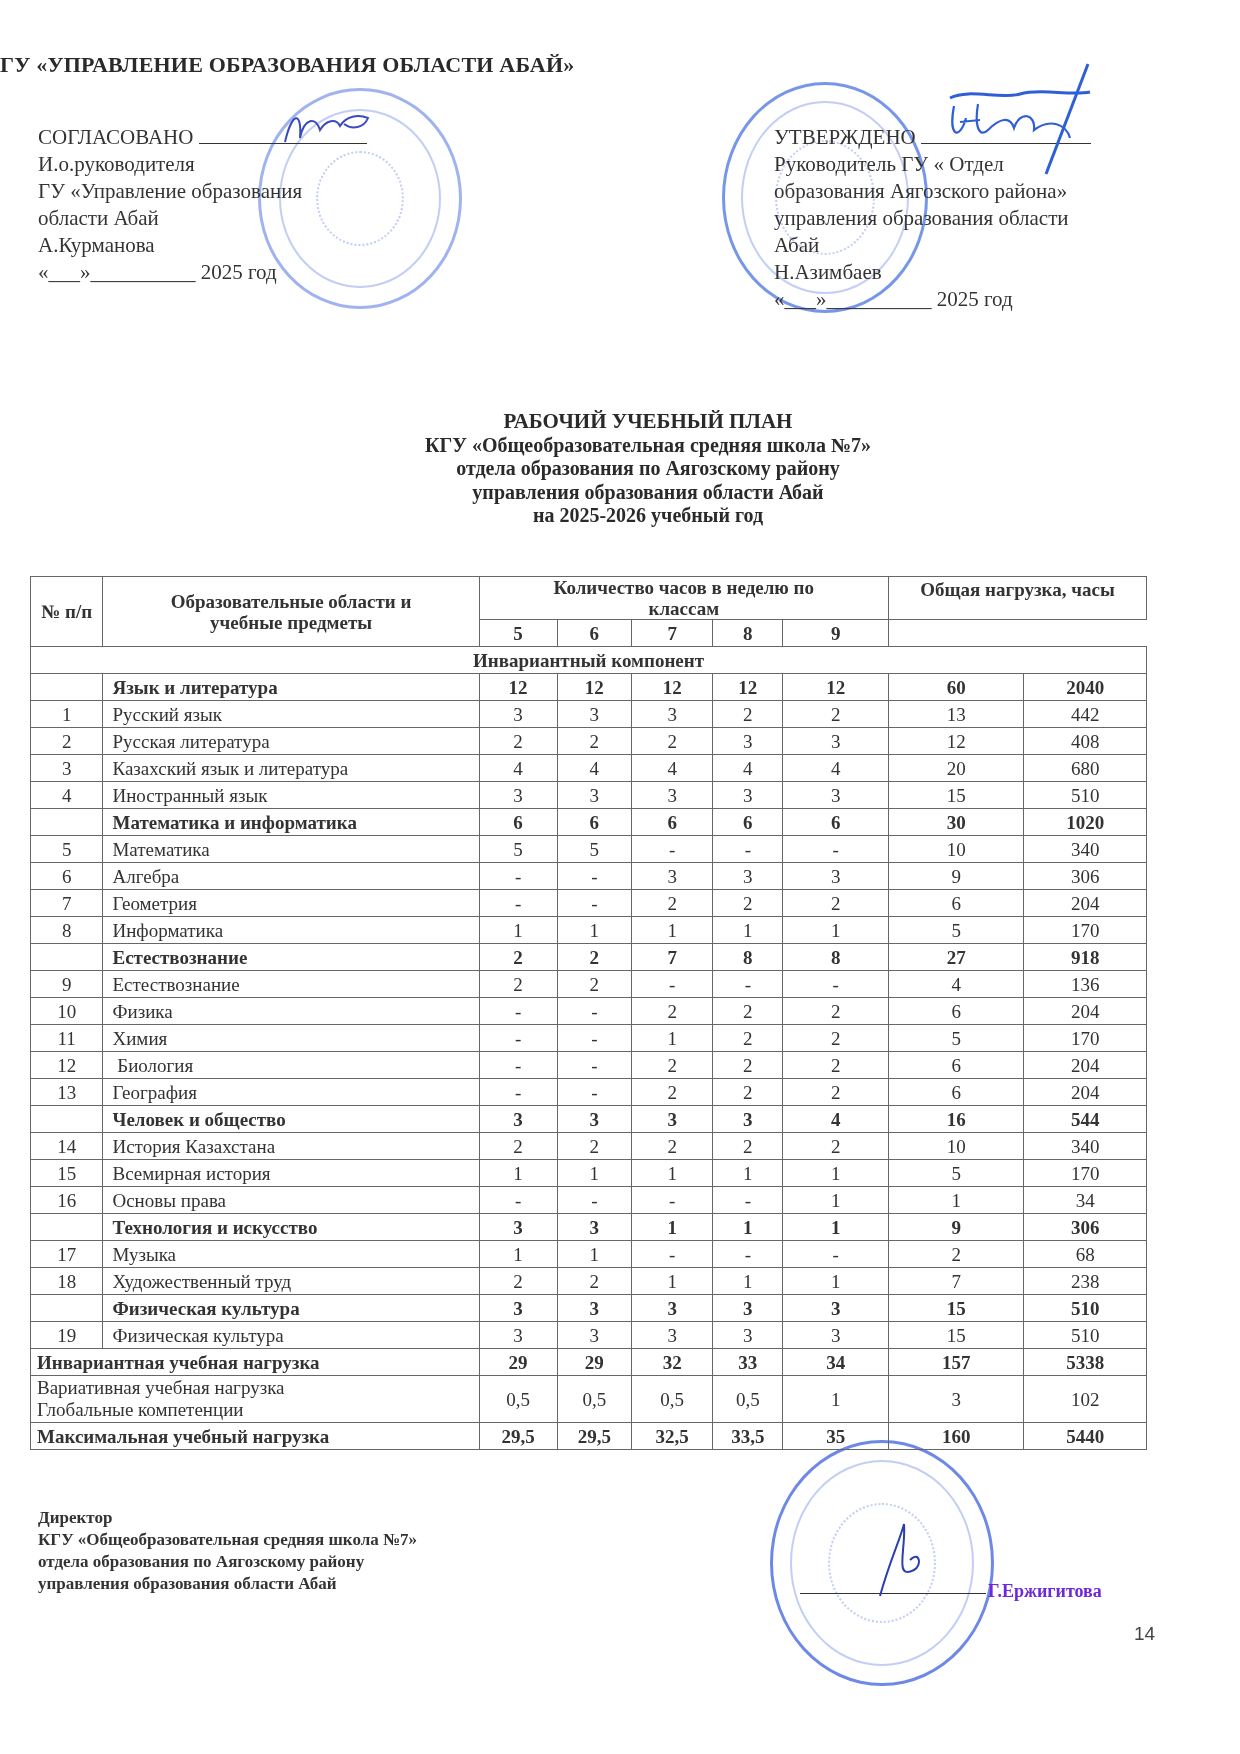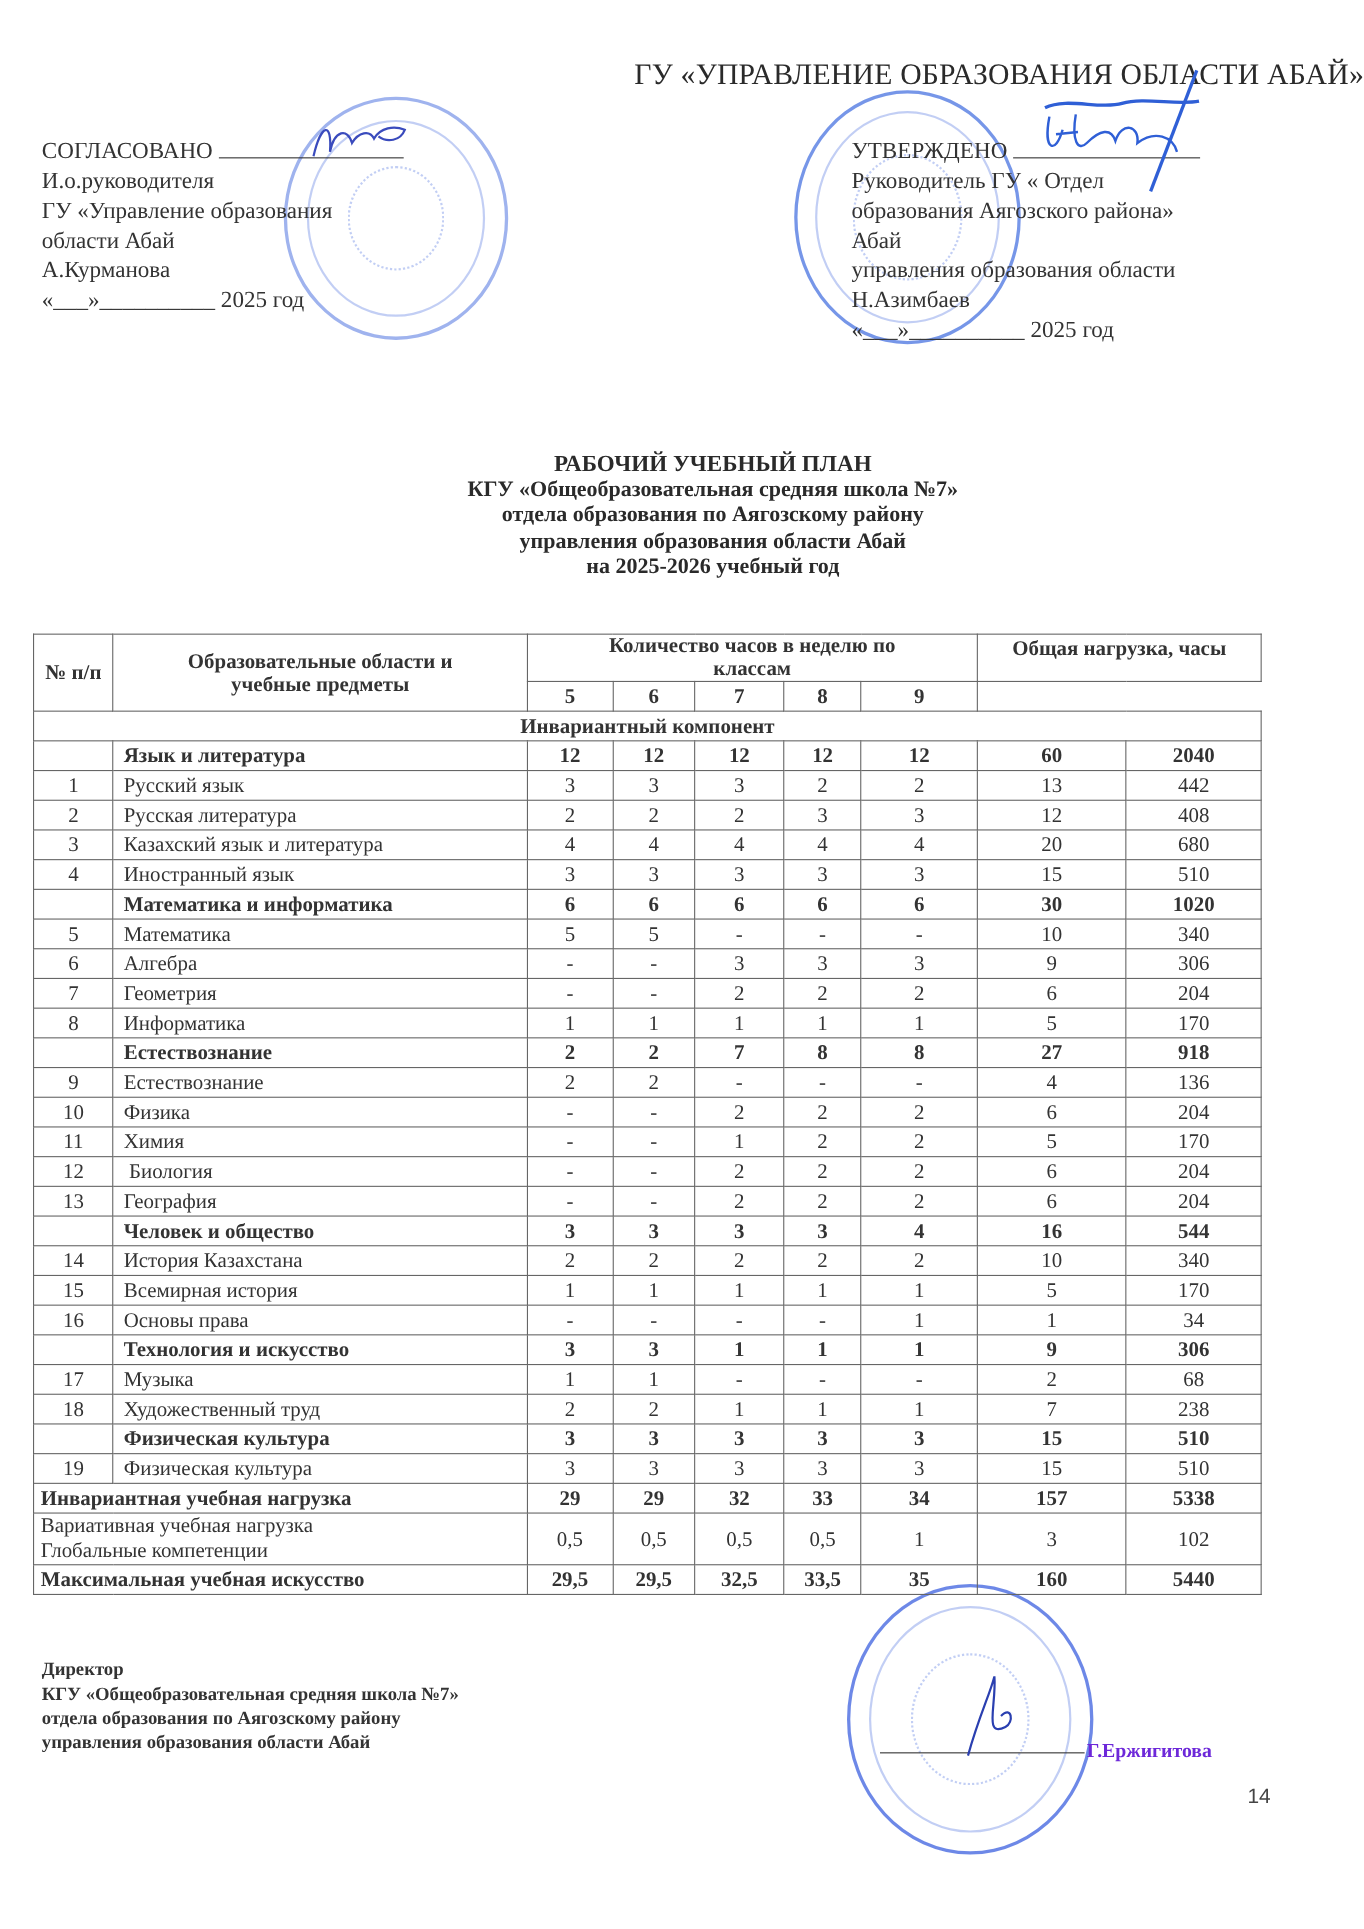--- a/index.html
+++ b/index.html
@@ -1,19 +1,19 @@
 <!DOCTYPE html>
 <html><head>
 <meta charset="utf-8">
 <style>
   html, body { margin:0; padding:0; background:#ffffff; }
   body { width:1240px; height:1754px; position:relative; overflow:hidden;
          font-family:"Liberation Serif", "DejaVu Serif", serif; color:#222; }
   .abs { position:absolute; }
-  .org-title { left:0; width:1240px; top:52px; text-align:right; font-weight:normal; font-size:27px; letter-spacing:0.2px; color:#2a2a2a; }
+  .org-title { left:0; width:1240px; top:52px; text-align:left; font-weight:bold; font-size:22px; letter-spacing:0.2px; color:#2a2a2a; }
   .approve-block { font-size:21px; line-height:27px; color:#333; }
   .approve-left { left:38px; top:124px; width:380px; }
   .approve-right { left:774px; top:150px; width:400px; }
   .line { display:inline-block; border-bottom:1.5px solid #333; height:18px; vertical-align:baseline; }
   .plan-title { left:0; width:1240px; top:410px; text-align:center; font-weight:bold; font-size:20px; line-height:23.5px; color:#2a2a2a;padding-left:28px; }
   .plan-title .main { font-size:21px; }
   table.plan { position:absolute; left:30px; top:576px; width:1117px; border-collapse:collapse; font-size:19px; color:#333; }
   table.plan td, table.plan th { border:1.4px solid #666; padding:0 4px; height:26px; line-height:21px; }
   table.plan th { font-weight:bold; text-align:center; }
   table.plan td.num { text-align:center; }
@@ -56,22 +56,22 @@
   <div><span>«___»__________</span> <span>2025 год</span></div>
 </div>
 <svg class="sig" style="left:280px;top:108px;" width="110" height="40">
   <path d="M5 34 C12 4, 22 2, 20 30 C24 10, 36 8, 40 22 C46 12, 56 10, 60 18 C66 8, 78 6, 88 10 C84 20, 72 22, 64 16" stroke="#3a4bbd" stroke-width="2" fill="none"></path>
 </svg>
 
 <div class="abs approve-block approve-right" style="top:124px;">
   <div><span>УТВЕРЖДЕНО</span> <span class="line" style="width:170px;"></span></div>
   <div>Руководитель ГУ « Отдел</div>
   <div>образования  Аягозского района»</div>
+  <div>управления образования области</div>
   <div>Абай</div>
-  <div>управления образования области</div>
   <div>Н.Азимбаев</div>
   <div><span>«___»__________</span> <span>2025 год</span></div>
 </div>
 <svg class="sig" style="left:940px;top:58px;" width="200" height="120">
   <path d="M10 40 C30 30, 60 42, 80 36 C100 30, 130 38, 150 34" stroke="#2f5fd6" stroke-width="3" fill="none"></path>
   <path d="M148 6 L106 116" stroke="#2f5fd6" stroke-width="3" fill="none"></path>
   <path d="M14 48 C8 80, 20 82, 26 60 M20 64 L40 62 M38 46 C34 70, 40 80, 48 72 C60 60, 70 58, 74 70 C80 52, 96 56, 94 72 C110 60, 126 66, 130 80" stroke="#2f5fd6" stroke-width="2.2" fill="none"></path>
 </svg>
 
 <div class="abs plan-title">
@@ -405,21 +405,21 @@
         </td>
         <td class="val">0,5</td>
         <td class="val">0,5</td>
         <td class="val">0,5</td>
         <td class="val">0,5</td>
         <td class="val">1</td>
         <td class="val">3</td>
         <td class="val">102</td>
       </tr>
       <tr class="total">
-        <td colspan="2" class="name" style="padding-left:6px;">Максимальная учебная искусство</td>
+        <td colspan="2" class="name" style="padding-left:6px;">Максимальная учебный нагрузка</td>
         <td class="val">29,5</td>
         <td class="val">29,5</td>
         <td class="val">32,5</td>
         <td class="val">33,5</td>
         <td class="val">35</td>
         <td class="val">160</td>
         <td class="val">5440</td>
       </tr>
     </tbody>
 </table>

